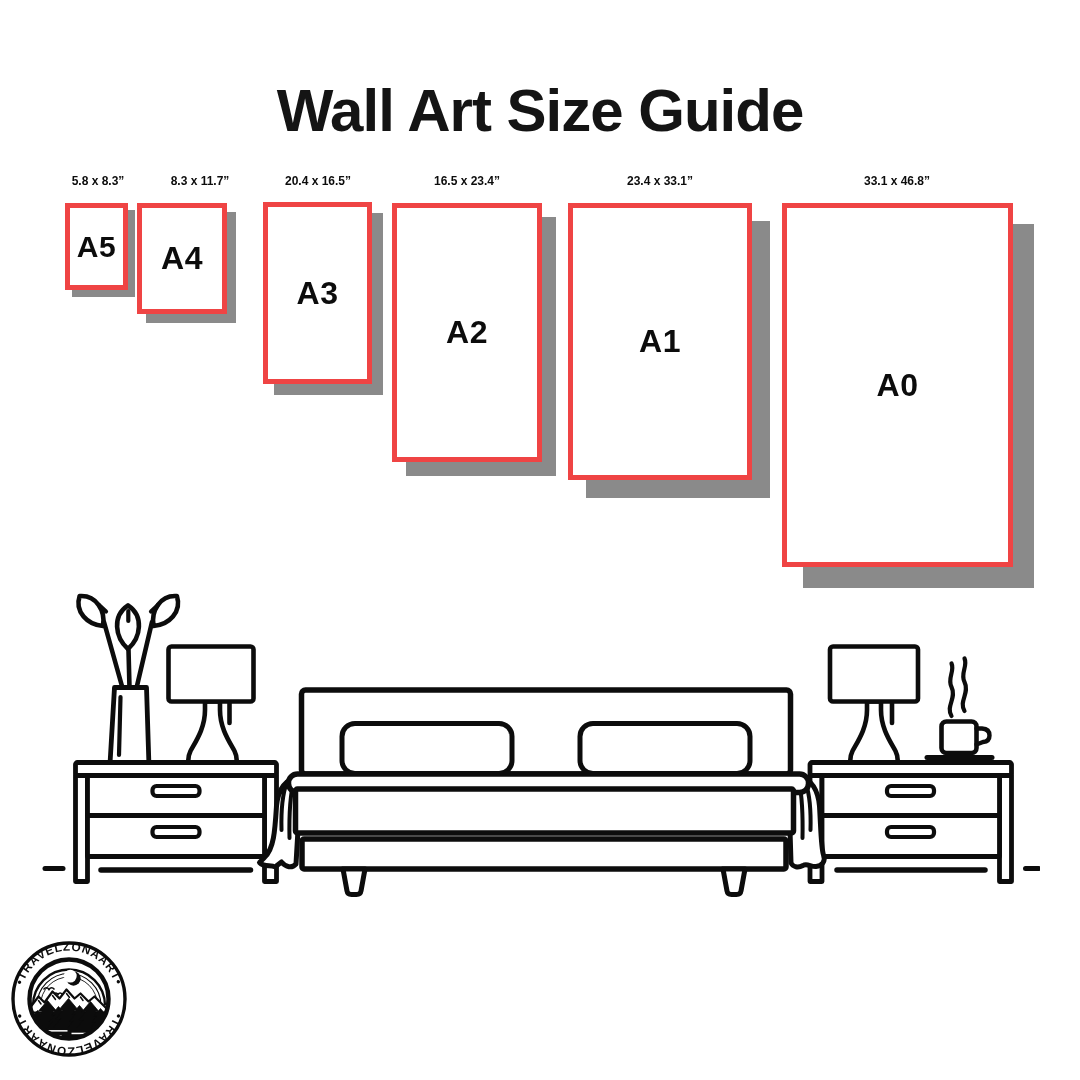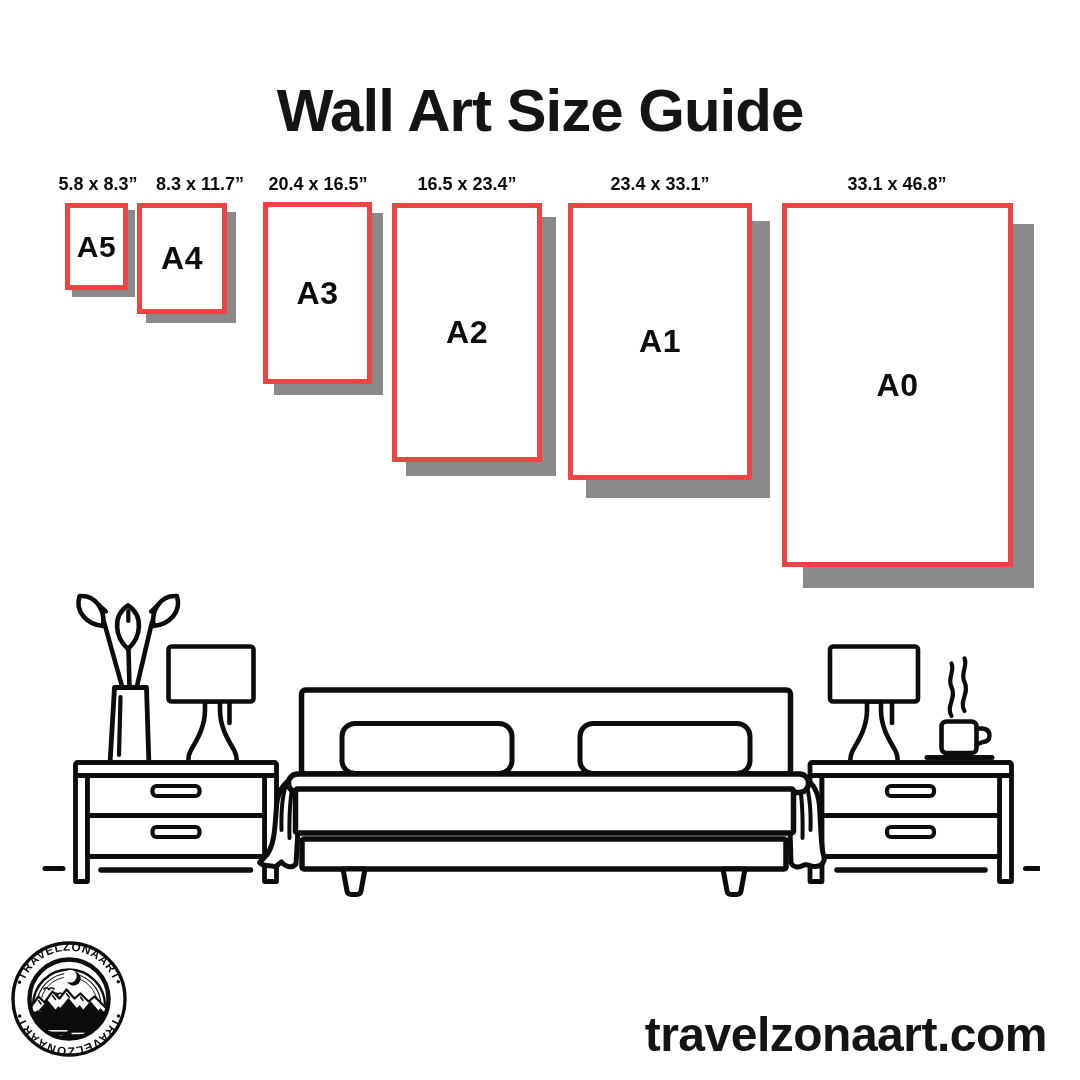--- a/index.html
+++ b/index.html
@@ -5,21 +5,21 @@
   html,body{margin:0;padding:0;background:#fff;}
   .canvas{position:relative;width:1080px;height:1080px;background:#ffffff;overflow:hidden;
           font-family:"Liberation Sans",sans-serif;color:#0c0c0c;}
 
   
   .title{position:absolute;top:41px;left:0;width:100%;text-align:center;
          font-size:60px;line-height:1;font-weight:bold;letter-spacing:-1px;color:#141414;}
 
   
   .dim-label{position:absolute;top:174px;transform:translateX(-50%);
-             font-size:18px;font-weight:bold;white-space:nowrap;color:#0c0c0c;}
+             font-size:12px;font-weight:bold;white-space:nowrap;color:#0c0c0c;}
   .dim-a5{left:98px;}  .dim-a4{left:200px;} .dim-a3{left:318px;}
   .dim-a2{left:467px;} .dim-a1{left:660px;} .dim-a0{left:897px;}
 
   .frame{position:absolute;box-sizing:border-box;background:#fff;border:5px solid #ef4444;
          display:flex;align-items:center;justify-content:center;}
   .frame .code{font-weight:bold;font-size:32px;color:#0c0c0c;letter-spacing:0.5px;}
   .frame-a5{left:65px; top:203px;width:63px; height:87px; box-shadow:7px 7px 0 #8a8a8a;}
   .frame-a5 .code{font-size:30px;}
   .frame-a4{left:137px;top:203px;width:90px; height:111px;box-shadow:9px 9px 0 #8a8a8a;}
   .frame-a3{left:263px;top:202px;width:109px;height:182px;box-shadow:11px 11px 0 #8a8a8a;}
@@ -227,15 +227,14 @@
     <circle cx="67.5" cy="999.5" r="39.5" fill="none" stroke="#0c0c0c" stroke-width="4.4"></circle>
 
     <text text-anchor="middle" font-family="Liberation Sans, sans-serif" font-size="11.8" font-weight="bold" letter-spacing="0.8" fill="#0c0c0c">
       <textPath href="#ringPath" startOffset="75.9">•TRAVELZONAART•</textPath>
     </text>
     <text text-anchor="middle" font-family="Liberation Sans, sans-serif" font-size="11.8" font-weight="bold" letter-spacing="0.8" fill="#0c0c0c">
       <textPath href="#ringPath" startOffset="227.6">•TRAVELZONAART•</textPath>
     </text>
   </svg>
 
-  <div class="website">travelzonaart.com</div>
 
 </div>
 
 </body></html>

